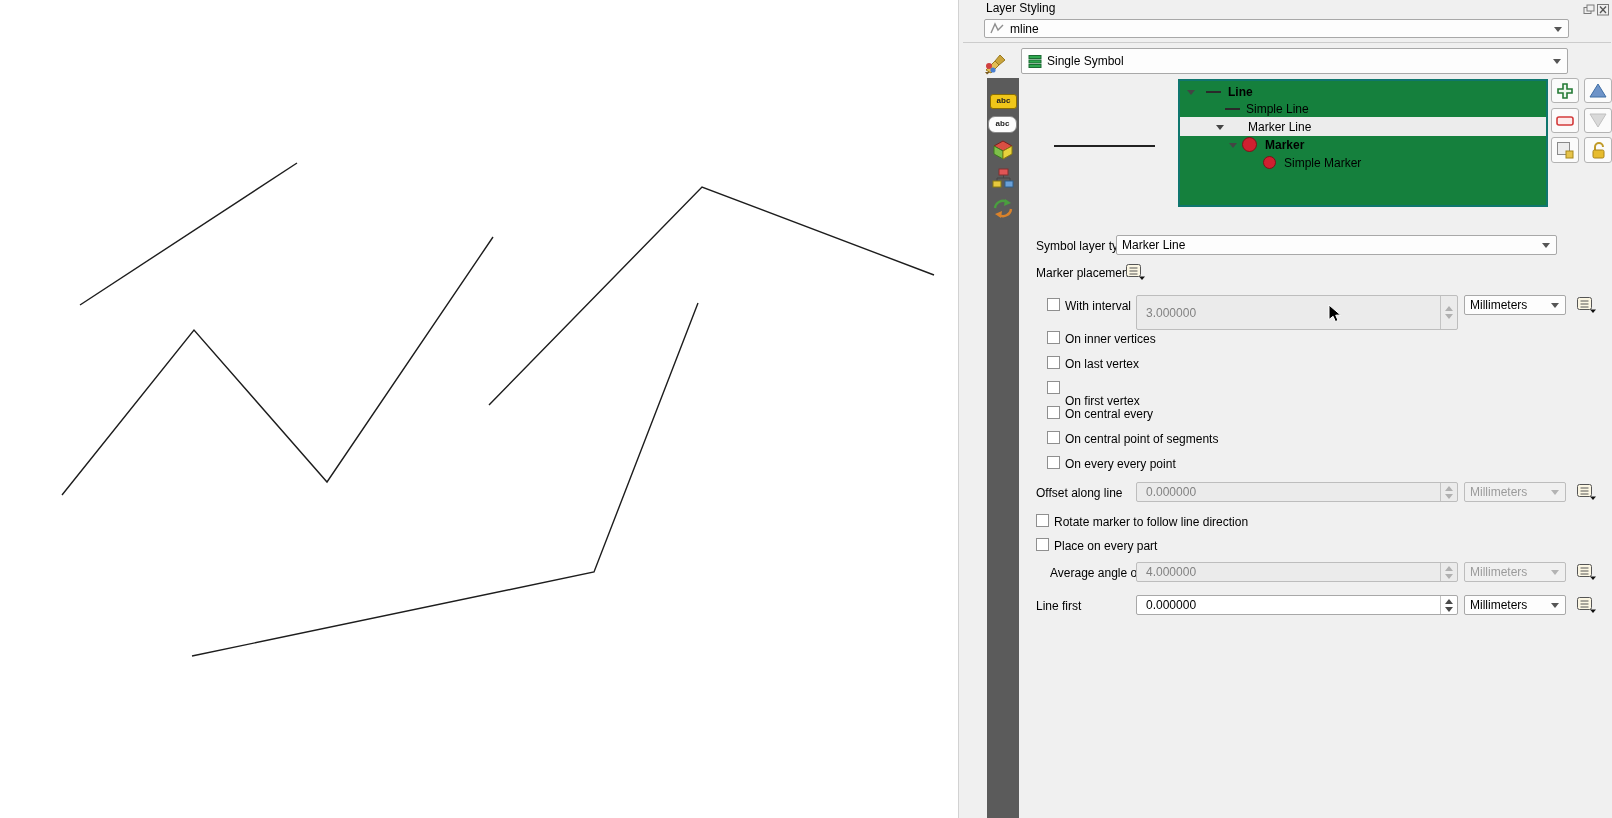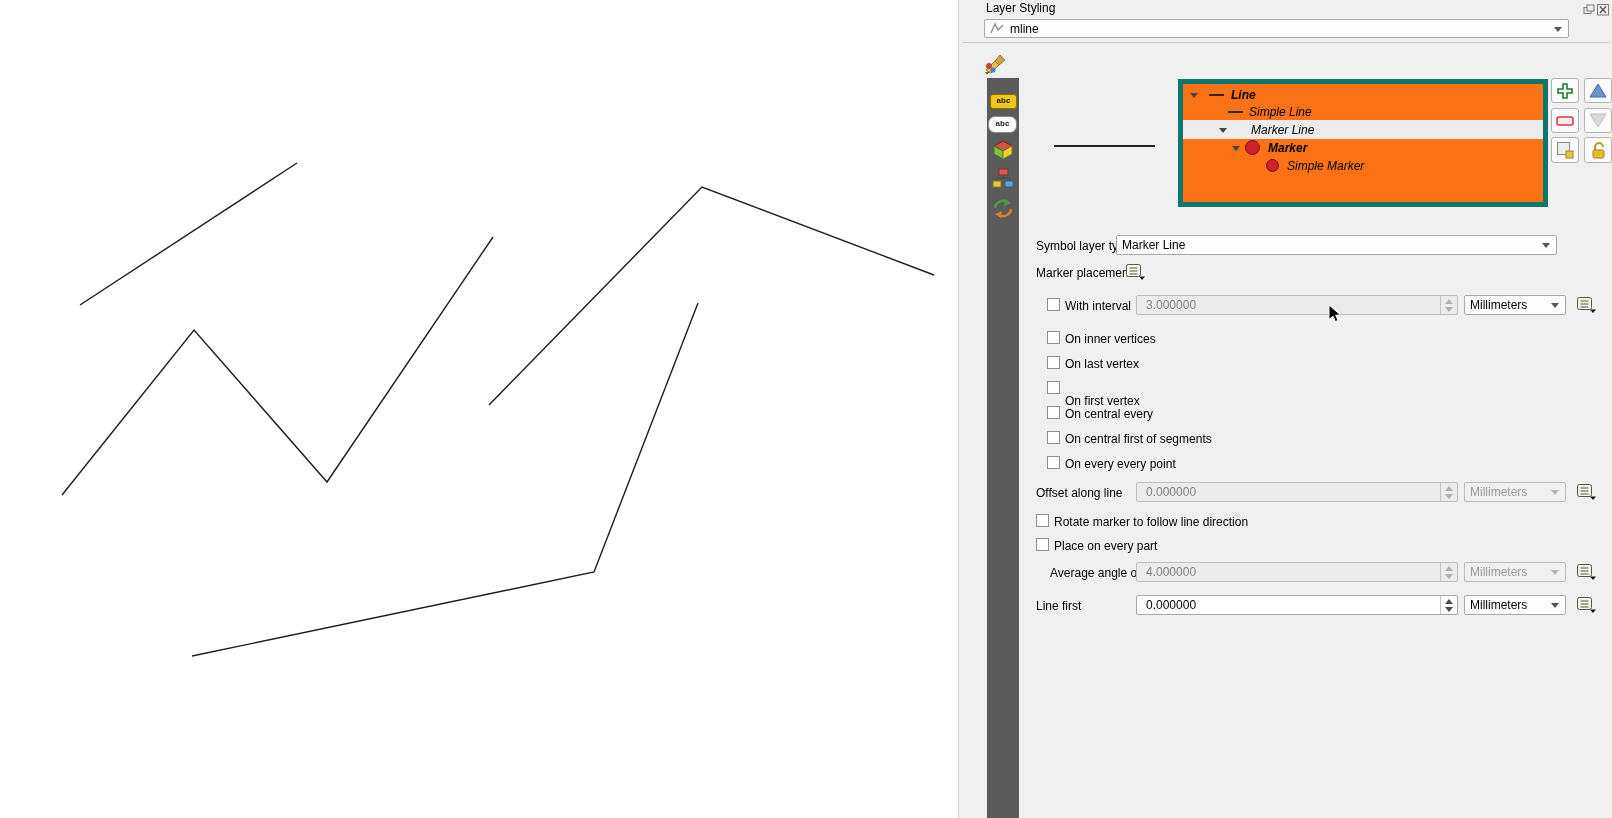--- a/index.html
+++ b/index.html
@@ -35,21 +35,21 @@
   .lbl{position:absolute;font-size:12px;color:#000;white-space:nowrap;}
 
   .checkbox{position:absolute;width:13px;height:13px;box-sizing:border-box;background:#fff;border:1px solid #8f8f8f;}
 
   
   .tabbar{position:absolute;left:28px;top:44px;width:32px;height:774px;background:#5b5b5b;}
   .tab-active{position:absolute;left:28px;top:44px;width:32px;height:34px;background:#f0f0f0;}
   .tab-ic{position:absolute;left:31px;}
 
   
-  .tree{position:absolute;left:219px;top:79px;width:370px;height:128px;box-sizing:border-box;background:#f97316;border:5px solid #0f766e;font-style:italic;}
+  .tree{position:absolute;left:219px;top:79px;width:370px;height:128px;box-sizing:border-box;background:#15803d;border:2px solid #0f766e;}
   .tree-row{position:absolute;left:0;width:100%;height:18px;font-size:12px;display:block;}
   .tree-row.sel{background:#ececec;}
   .tree-lbl{position:absolute;top:2px;white-space:nowrap;}
   .tree-lbl.b{font-weight:bold;}
   .expander{position:absolute;top:7px;width:0;height:0;border-left:4px solid transparent;border-right:4px solid transparent;border-top:5px solid #444;}
   .dash-ic{position:absolute;top:8px;width:15px;height:2px;background:#2a2a2a;}
   .dot-ic{position:absolute;border-radius:50%;background:#cf2030;border:1.5px solid #7c1118;box-sizing:border-box;}
 
   .sq-btn{position:absolute;box-sizing:border-box;background:#fbfbfb;border:1px solid #b3b3b3;border-radius:3px;display:flex;align-items:center;justify-content:center;}
 
@@ -134,20 +134,31 @@
     </span>
     <span class="tab-ic" style="top:198px;left:33px;">
       <svg width="22" height="21">
         <path d="M3 10 A8 8 0 0 1 15 4" fill="none" stroke="#4a9e3f" stroke-width="2.4"></path>
         <polygon points="13,1 19,5 12,8" fill="#4a9e3f"></polygon>
         <path d="M19 11 A8 8 0 0 1 7 17" fill="none" stroke="#d9822b" stroke-width="2.4"></path>
         <polygon points="9,20 3,16 10,13" fill="#d9822b"></polygon>
       </svg>
     </span>
 
+    <div class="combo" style="left:62px;top:48px;width:547px;height:26px;">
+      <span style="margin-left:6px;display:inline-flex;">
+        <svg width="14" height="13">
+          <rect x="1" y="0.5" width="12" height="3" fill="#2fa84f" stroke="#1b6b33"></rect>
+          <rect x="1" y="5" width="12" height="3" fill="#2fa84f" stroke="#1b6b33"></rect>
+          <rect x="1" y="9.5" width="12" height="3" fill="#2fa84f" stroke="#1b6b33"></rect>
+        </svg>
+      </span>
+      <span class="txt">Single Symbol</span>
+      <span class="arrow-dn"></span>
+    </div>
 
     <div class="preview-line"></div>
 
     <div class="tree">
       <div class="tree-row" style="top:2px;">
         <span class="expander" style="left:7px;"></span>
         <span class="dash-ic" style="left:26px;"></span>
         <span class="tree-lbl b" style="left:48px;">Line</span>
       </div>
       <div class="tree-row" style="top:19px;">
@@ -214,21 +225,21 @@
         <rect x="4.5" y="1.5" width="14" height="12" rx="2" fill="#fbf6e3" stroke="#555"></rect>
         <line x1="7.5" y1="5" x2="15.5" y2="5" stroke="#555"></line>
         <line x1="7.5" y1="8" x2="15.5" y2="8" stroke="#555"></line>
         <line x1="7.5" y1="11" x2="15.5" y2="11" stroke="#555"></line>
         <polygon points="17,13.5 23,13.5 20,17" fill="#111"></polygon>
       </svg>
     </span>
 
     <div class="checkbox" style="left:88px;top:298px;"></div>
     <div class="lbl" style="left:106px;top:299px;">With interval</div>
-    <div class="spinbox disabled" style="left:177px;top:295px;width:322px;height:20px;">
+    <div class="spinbox disabled" style="left:177px;top:295px;width:322px;height:35px;">
       <span class="val">3.000000</span>
       <span class="spincol">
           <span class="sp-up"></span>
           <span class="sp-dn"></span>
         </span>
     </div>
     <div class="combo" style="left:505px;top:295px;width:102px;height:20px;">
       <span class="txt">Millimeters</span>
       <span class="arrow-dn"></span>
     </div>
@@ -244,21 +255,21 @@
 
     <div class="checkbox" style="left:88px;top:331px;"></div>
     <div class="lbl" style="left:106px;top:332px;">On inner vertices</div>
     <div class="checkbox" style="left:88px;top:356px;"></div>
     <div class="lbl" style="left:106px;top:357px;">On last vertex</div>
     <div class="checkbox" style="left:88px;top:381px;"></div>
     <div class="lbl" style="left:106px;top:394px;">On first vertex</div>
     <div class="checkbox" style="left:88px;top:406px;"></div>
     <div class="lbl" style="left:106px;top:407px;">On central every</div>
     <div class="checkbox" style="left:88px;top:431px;"></div>
-    <div class="lbl" style="left:106px;top:432px;">On central first of segments</div>
+    <div class="lbl" style="left:106px;top:432px;">On central point of segments</div>
     <div class="checkbox" style="left:88px;top:456px;"></div>
     <div class="lbl" style="left:106px;top:457px;">On every every point</div>
 
     <div class="lbl" style="left:77px;top:486px;">Offset along line</div>
     <div class="spinbox disabled" style="left:177px;top:482px;width:322px;height:20px;">
       <span class="val">0.000000</span>
       <span class="spincol">
           <span class="sp-up"></span>
           <span class="sp-dn"></span>
         </span>

